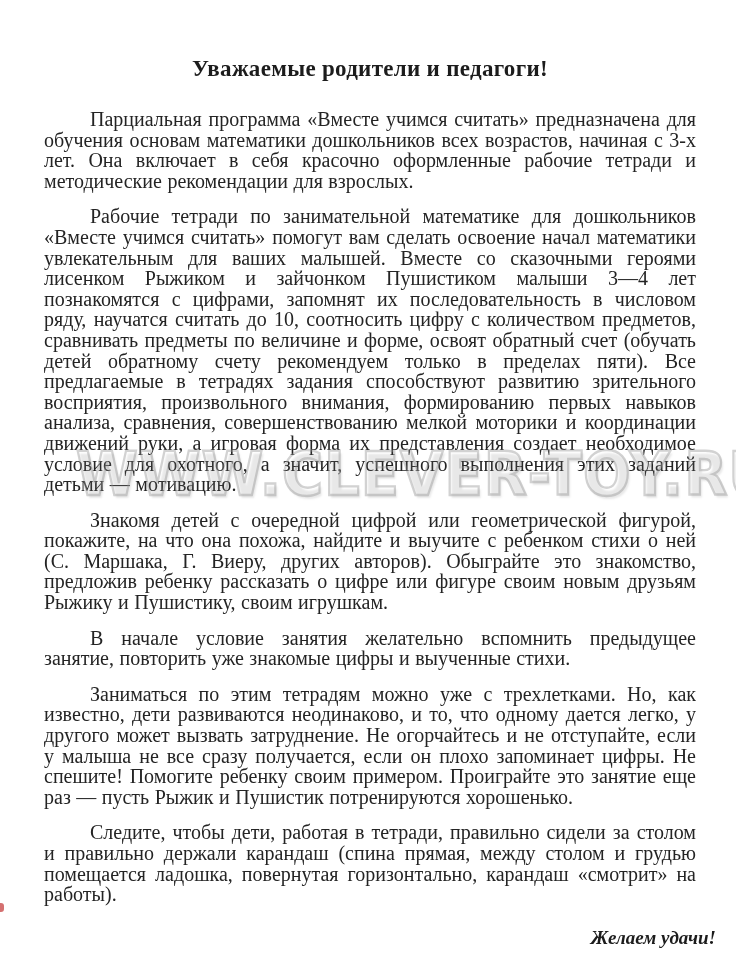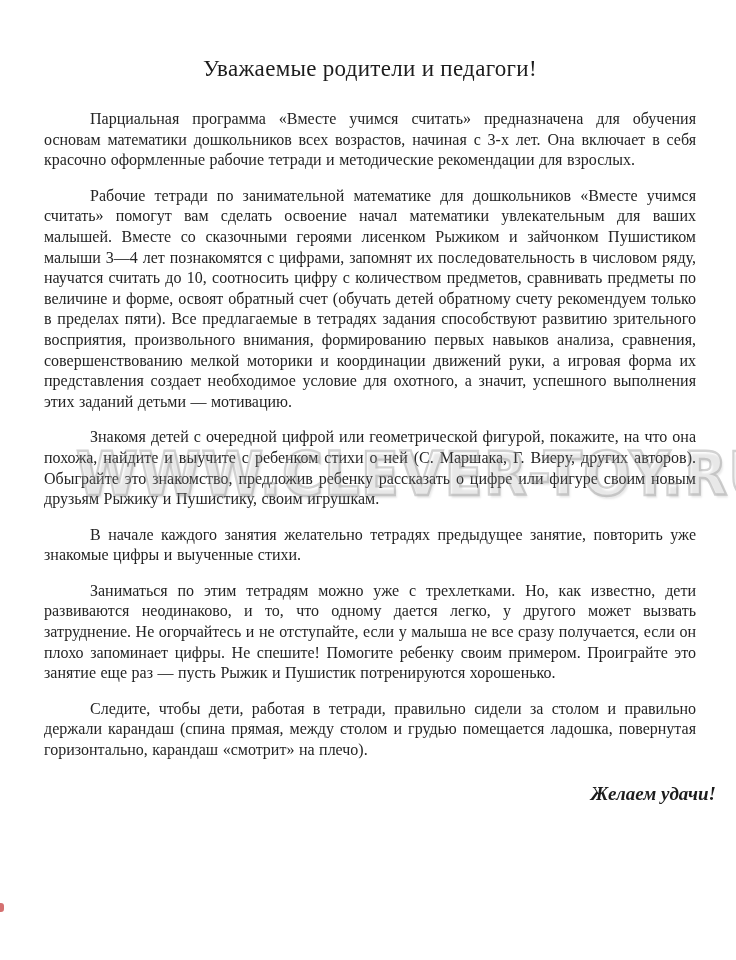--- a/index.html
+++ b/index.html
@@ -13,29 +13,29 @@
     height: 960px;
     box-sizing: border-box;
     background: #ffffff;
     overflow: hidden;
     padding: 56px 40px 0 44px;
     color: #242424;
     font-family: "Liberation Serif", "DejaVu Serif", serif;
   }
   .title {
     font-size: 23px;
-    font-weight: normal;
+    font-weight: bold;
     text-align: center;
     margin: 0 0 27px 0;
     letter-spacing: 0.3px;
     color: #1c1c1c;
   }
   .body-text p {
     margin: 11px 0 15px 0;
-    font-size: 16px;
+    font-size: 20px;
     line-height: 20.6px;
     text-align: justify;
     text-indent: 46px;
     word-spacing: 0.5px;
   }
   .signoff {
     text-align: right;
     font-weight: bold;
     font-style: italic;
     font-size: 19px;
@@ -74,21 +74,21 @@
 <div class="page" style="background: rgb(255, 255, 255); color: rgb(36, 36, 36);">
 
   <div class="watermark">WWW.CLEVER-TOY.RU</div>
 
   <h1 class="title">Уважаемые родители и педагоги!</h1>
 
   <div class="body-text">
     <p>Парциальная программа «Вместе учимся считать» предназначена для обучения основам математики дошкольников всех возрастов, начиная с 3-х лет. Она включает в себя красочно оформленные рабочие тетради и методические рекомендации для взрослых.</p>
     <p>Рабочие тетради по занимательной математике для дошкольников «Вместе учимся считать» помогут вам сделать освоение начал математики увлекательным для ваших малышей. Вместе со сказочными героями лисенком Рыжиком и зайчонком Пушистиком малыши 3—4 лет познакомятся с цифрами, запомнят их последовательность в числовом ряду, научатся считать до 10, соотносить цифру с количеством предметов, сравнивать предметы по величине и форме, освоят обратный счет (обучать детей обратному счету рекомендуем только в пределах пяти). Все предлагаемые в тетрадях задания способствуют развитию зрительного восприятия, произвольного внимания, формированию первых навыков анализа, сравнения, совершенствованию мелкой моторики и координации движений руки, а игровая форма их представления создает необходимое условие для охотного, а значит, успешного выполнения этих заданий детьми — мотивацию.</p>
     <p>Знакомя детей с очередной цифрой или геометрической фигурой, покажите, на что она похожа, найдите и выучите с ребенком стихи о ней (С. Маршака, Г. Виеру, других авторов). Обыграйте это знакомство, предложив ребенку рассказать о цифре или фигуре своим новым друзьям Рыжику и Пушистику, своим игрушкам.</p>
-    <p>В начале каждого занятия желательно тетрадях предыдущее занятие, повторить уже знакомые цифры и выученные стихи.</p>
+    <p>В начале условие занятия желательно вспомнить предыдущее занятие, повторить уже знакомые цифры и выученные стихи.</p>
     <p>Заниматься по этим тетрадям можно уже с трехлетками. Но, как известно, дети развиваются неодинаково, и то, что одному дается легко, у другого может вызвать затруднение. Не огорчайтесь и не отступайте, если у малыша не все сразу получается, если он плохо запоминает цифры. Не спешите! Помогите ребенку своим примером. Проиграйте это занятие еще раз — пусть Рыжик и Пушистик потренируются хорошенько.</p>
-    <p>Следите, чтобы дети, работая в тетради, правильно сидели за столом и правильно держали карандаш (спина прямая, между столом и грудью помещается ладошка, повернутая горизонтально, карандаш «смотрит» на плечо).</p>
+    <p>Следите, чтобы дети, работая в тетради, правильно сидели за столом и правильно держали карандаш (спина прямая, между столом и грудью помещается ладошка, повернутая горизонтально, карандаш «смотрит» на работы).</p>
   </div>
 
   <div class="signoff">Желаем удачи!</div>
 
   <div class="edge-mark" style="background: rgb(198, 64, 64);"></div>
 </div>
 
 </body></html>

